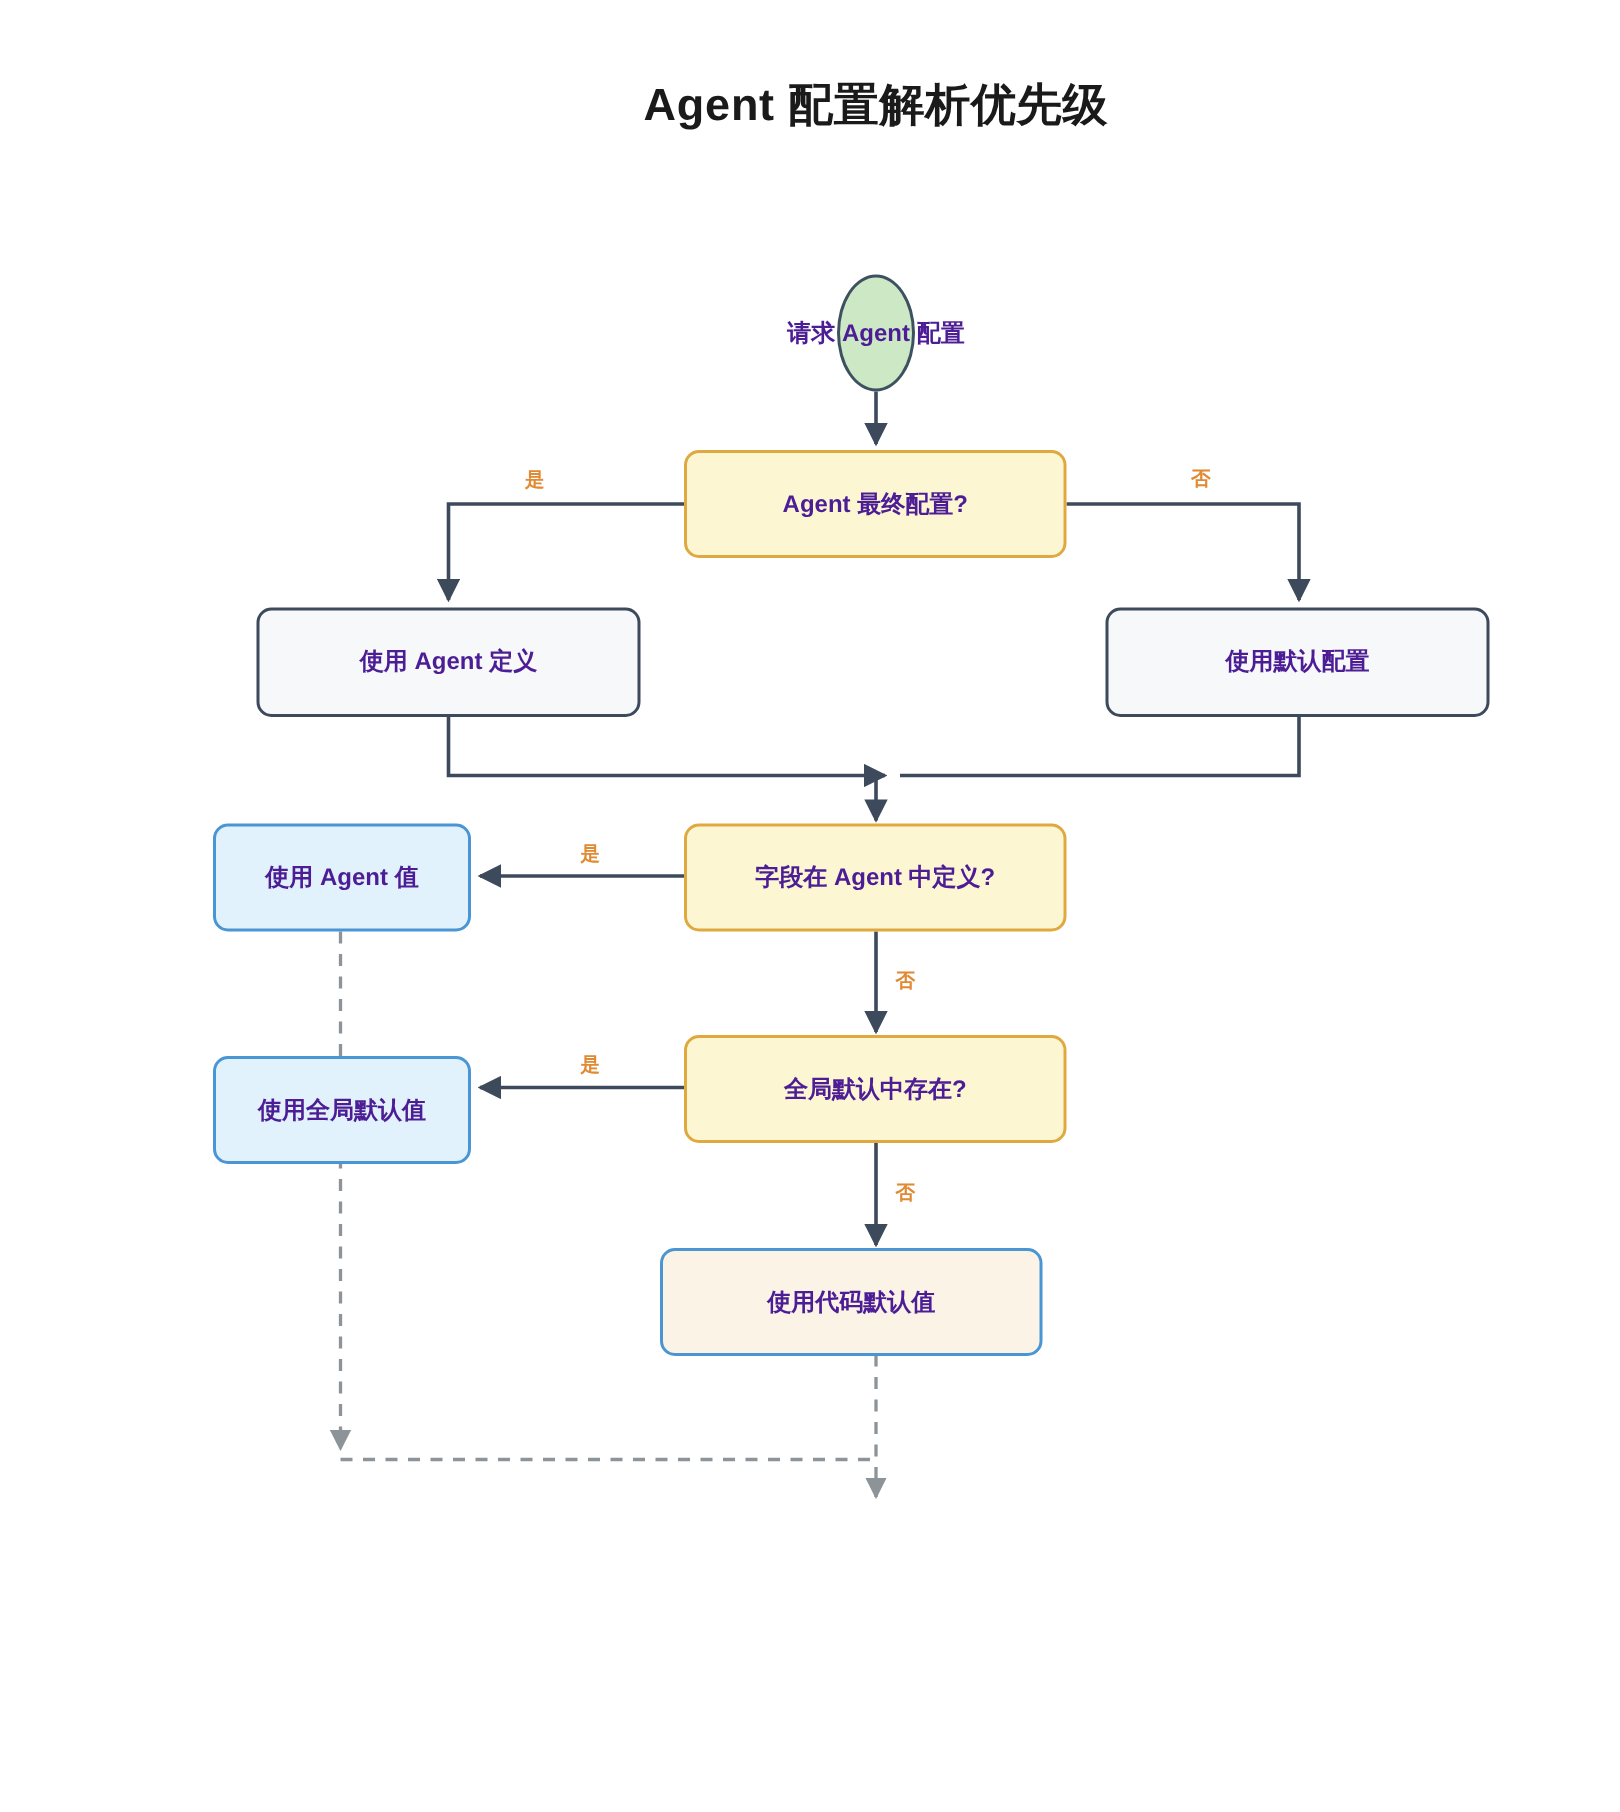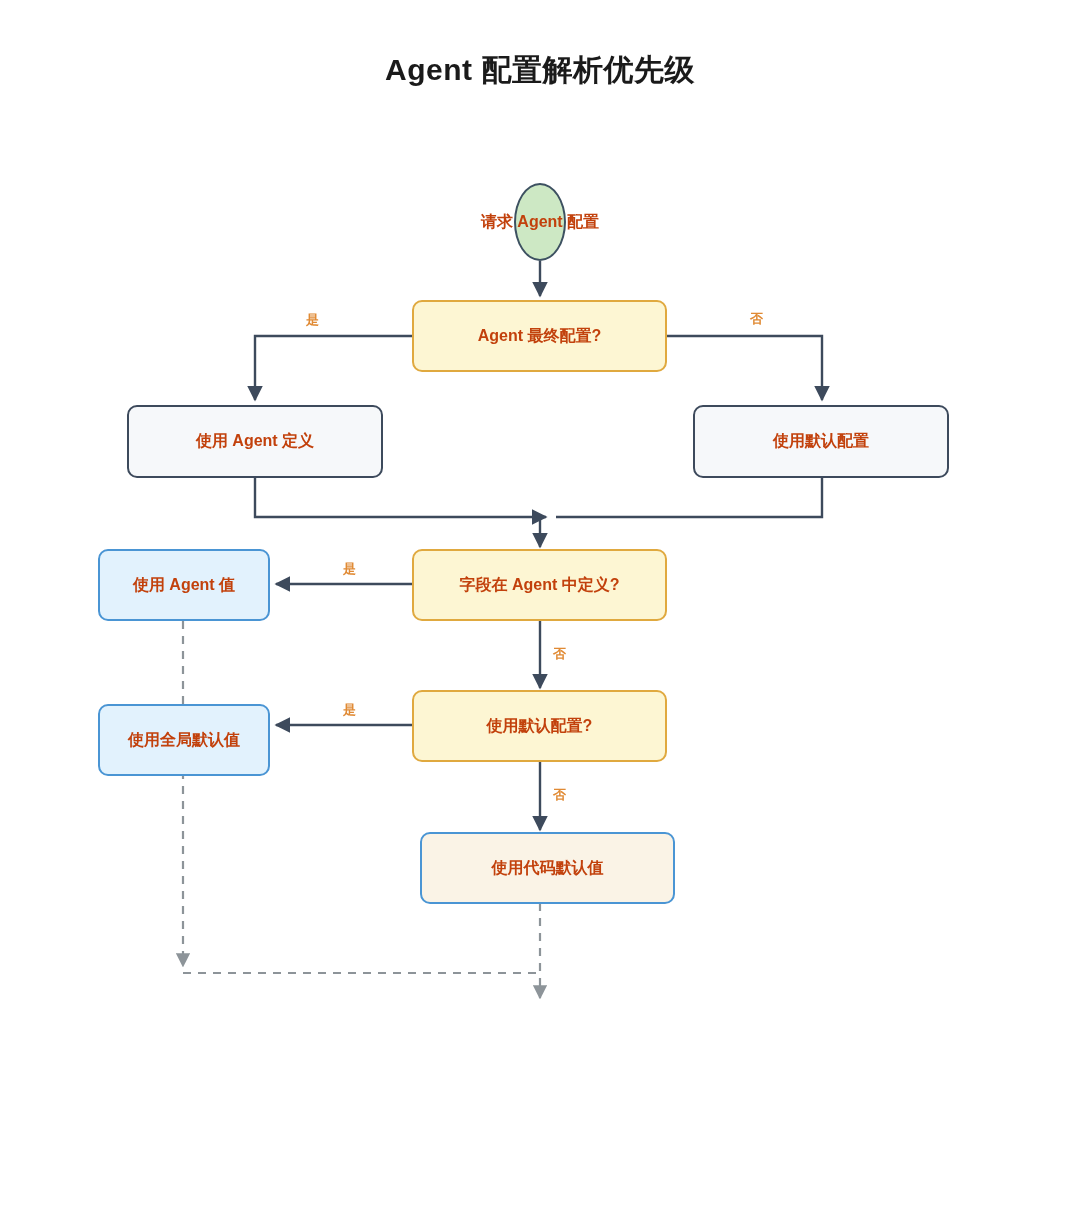--- a/index.html
+++ b/index.html
@@ -11,20 +11,21 @@
     width: 1080px;
     height: 1208px;
     font-family: "Liberation Sans", "DejaVu Sans", sans-serif;
     position: relative;
     overflow: hidden;
   }
   #canvas {
     position: relative;
     width: 896px;
     height: 1208px;
+    margin-left: 44px;
   }
   #edges {
     position: absolute;
     left: 0;
     top: 0;
     width: 1080px;
     height: 1208px;
     pointer-events: none;
   }
   .diagram-title {
@@ -40,21 +41,21 @@
   }
   .node {
     position: absolute;
     box-sizing: border-box;
     display: flex;
     align-items: center;
     justify-content: center;
     text-align: center;
     font-size: 16px;
     font-weight: bold;
-    color: #c2410c;
+    color: #4c1d95;
     z-index: 3;
   }
   
   .node-start {
     background: #cde8c4;
     border: 2px solid #3d5161;
     border-radius: 50%;
     font-weight: bold;
     overflow: visible;
     white-space: nowrap;
@@ -173,28 +174,28 @@
 
   <div class="node node-decision" style="left:412px; top:549px; width:255px; height:72px;">
     <span>字段在 Agent 中定义?</span>
   </div>
 
   <div class="node node-blue" style="left:98px; top:549px; width:172px; height:72px;">
     <span>使用 Agent 值</span>
   </div>
 
   <div class="node node-decision" style="left:412px; top:690px; width:255px; height:72px;">
-    <span>使用默认配置?</span>
+    <span>全局默认中存在?</span>
   </div>
 
   <div class="node node-blue" style="left:98px; top:704px; width:172px; height:72px;">
     <span>使用全局默认值</span>
   </div>
 
-  <div class="node node-cream" style="left:420px; top:832px; width:255px; height:72px;justify-content:center;">
+  <div class="node node-cream" style="left:396px; top:832px; width:255px; height:72px;justify-content:center;">
     <span>使用代码默认值</span>
   </div>
 
 
   <div class="edge-label" style="left:306px; top:311px;">是</div>
   <div class="edge-label" style="left:750px; top:310px;">否</div>
   <div class="edge-label" style="left:343px; top:560px;">是</div>
   <div class="edge-label" style="left:553px; top:645px;">否</div>
   <div class="edge-label" style="left:343px; top:701px;">是</div>
   <div class="edge-label" style="left:553px; top:786px;">否</div>

